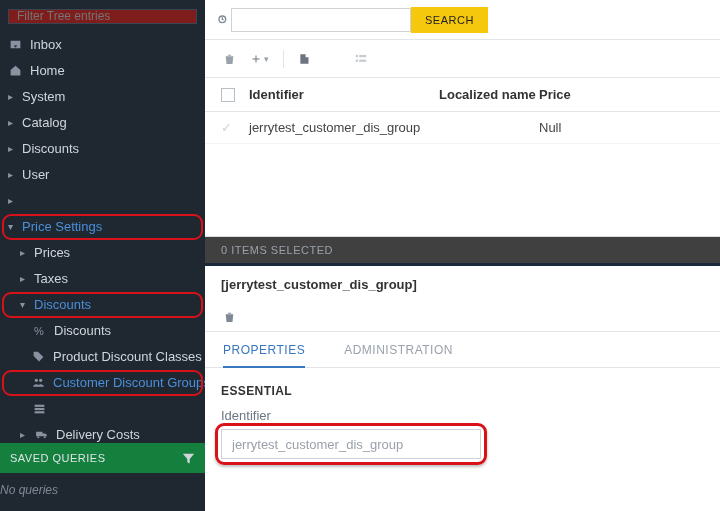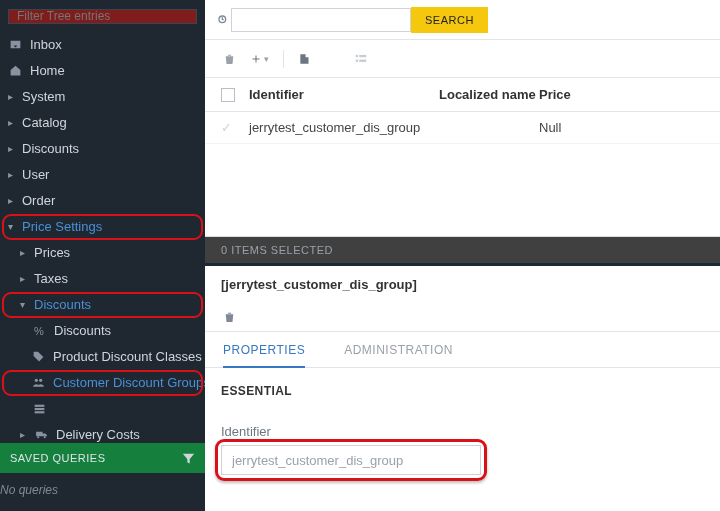--- a/index.html
+++ b/index.html
@@ -39,21 +39,21 @@
 .spacer-rows{height:92px}
 .sel-bar{height:30px;background:#404040;border-top:1px solid #d8dbdf;border-bottom:3px solid #1a2a3a;display:flex;align-items:center;padding:0 16px;color:#9aa1aa;font-size:11px;letter-spacing:.5px}
 .detail{flex:1;display:flex;flex-direction:column;min-height:0}
 .detail-title{height:36px;display:flex;align-items:center;padding:0 16px;font-size:13px;font-weight:600;color:#333}
 .detail-toolbar{height:30px;border-bottom:1px solid #e2e4e7;display:flex;align-items:center;padding:0 18px;color:#7f8996;font-size:14px}
 .tabs{height:36px;border-bottom:1px solid #e2e4e7;display:flex;align-items:center;gap:39px;padding:0 18px;font-size:12px;letter-spacing:.5px}
 .tab{color:#9aa1aa;cursor:pointer;height:100%;display:flex;align-items:center;position:relative}
 .tab.active{color:#3878c0}
 .tab.active::after{content:"";position:absolute;left:0;right:0;bottom:-1px;height:2px;background:#3878c0}
 .section{padding:16px}
-.section-title{font-size:12px;color:#333;font-weight:600;letter-spacing:.4px;margin-bottom:26px}
+.section-title{font-size:12px;color:#333;font-weight:600;letter-spacing:.4px;margin-bottom:10px}
 .field-label{font-size:13px;color:#6d7680;margin-bottom:6px}
 .field-wrap{position:relative;width:260px}
 .field-wrap input{width:100%;height:30px;border:1px solid #cfd3d8;padding:0 10px;font-size:13px;color:#9aa1aa;background:#fff}
 .field-wrap::after{content:"";position:absolute;left:-6px;right:-6px;top:-6px;bottom:-6px;border:3px solid #d9121a;border-radius:9px;box-shadow:0 2px 3px rgba(0,0,0,.25);pointer-events:none}
 .funnel{font-size:13px}
 svg{display:block}
 </style>
 </head>
 <body>
 
@@ -90,21 +90,20 @@
         <div class="nav-item">
           <span class="chev">▸</span>
           <span class="nav-label">Discounts</span>
         </div>
         <div class="nav-item">
           <span class="chev">▸</span>
           <span class="nav-label">User</span>
         </div>
         <div class="nav-item">
           <span class="chev">▸</span>
-          <span class="nav-label">Order</span>
         </div>
         <div class="nav-item highlight-red">
           <span class="chev">▾</span>
           <span class="nav-label blue-text">Price Settings</span>
         </div>
         <div class="nav-item indent1">
           <span class="chev">▸</span>
           <span class="nav-label">Prices</span>
         </div>
         <div class="nav-item indent1">

